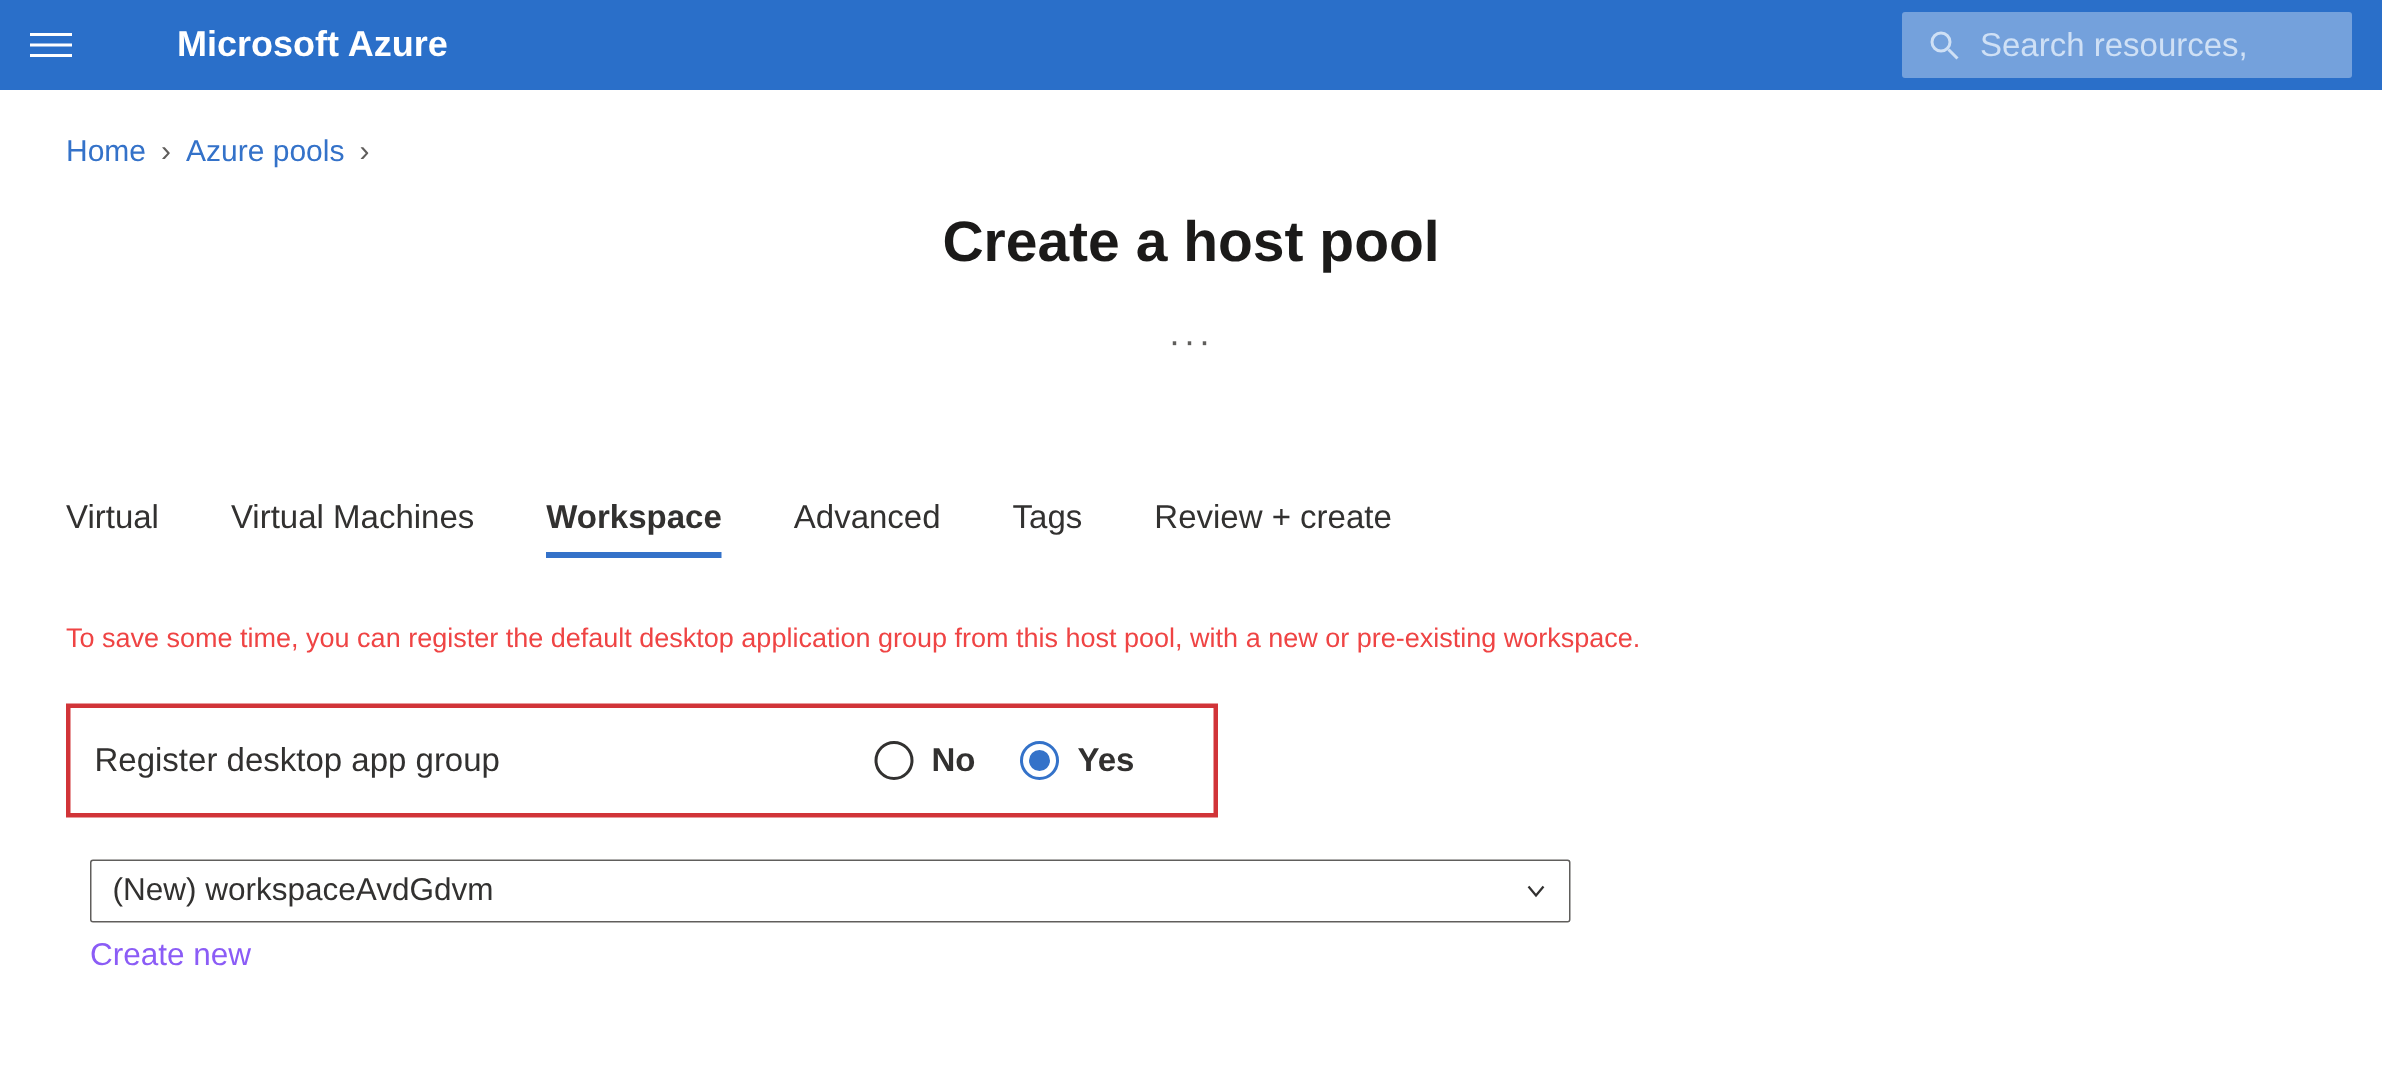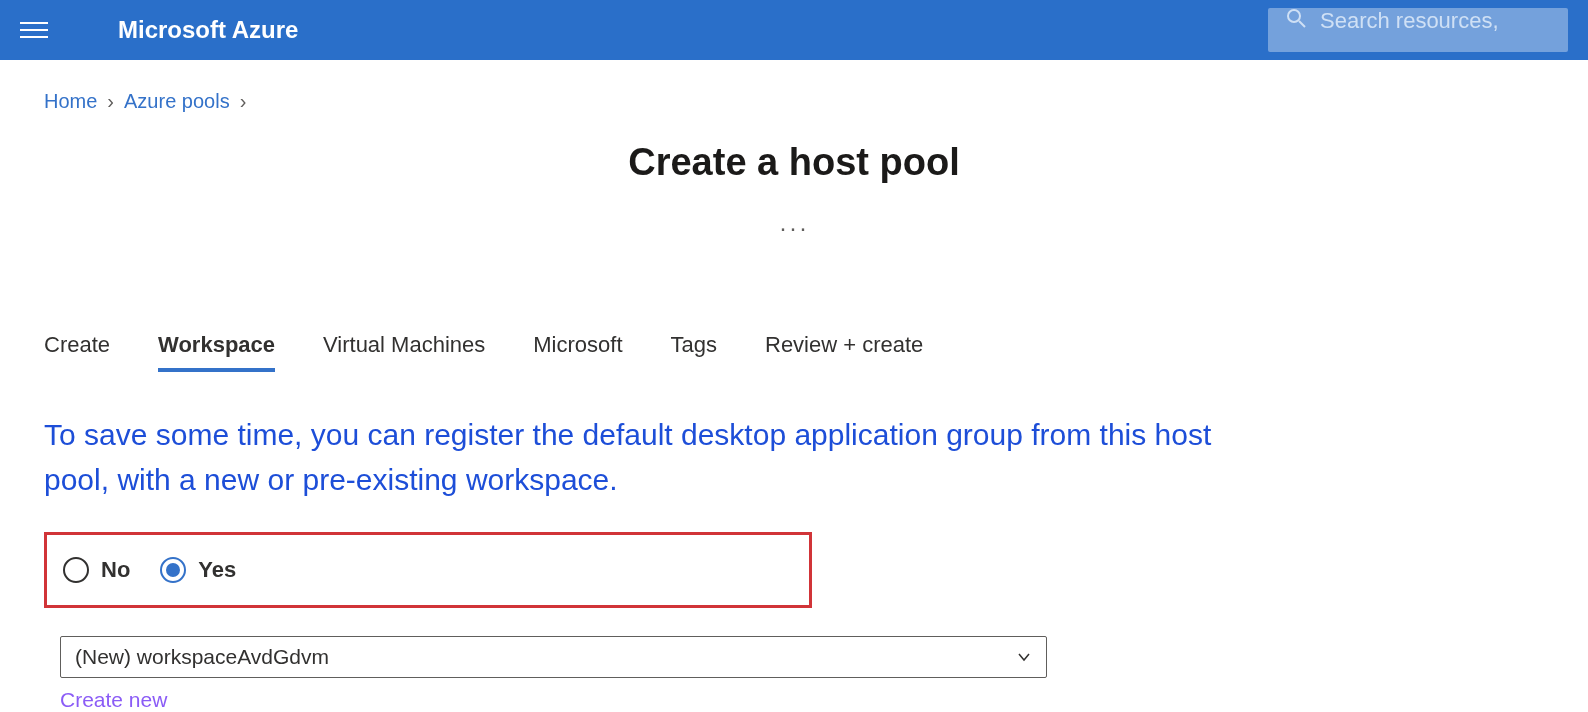--- a/index.html
+++ b/index.html
@@ -39,20 +39,21 @@
     .brand {
       font-size: 24px;
       font-weight: 600;
       color: #ffffff;
     }
     .search-box {
       margin-left: auto;
       background: rgba(255,255,255,0.35);
       height: 44px;
       display: flex;
+      align-items: center;
       padding: 0 18px;
       min-width: 300px;
       border-radius: 2px;
     }
     .search-icon {
       width: 20px;
       height: 20px;
       margin-right: 14px;
     }
     .search-icon svg {
@@ -109,22 +110,22 @@
       color: #323130;
       padding-bottom: 10px;
       cursor: pointer;
       border-bottom: 4px solid transparent;
     }
     .tab.active {
       font-weight: 600;
       border-bottom-color: #3472c9;
     }
     .description {
-      font-size: 30px;
-      color: #1d4ed8;
+      font-size: 18px;
+      color: #ef4444;
       line-height: 1.5;
       max-width: 1180px;
       margin-bottom: 30px;
     }
     .highlight-box {
       border: 3px solid #d13438;
       padding: 22px 16px;
       display: flex;
       align-items: center;
       max-width: 768px;
@@ -253,32 +254,33 @@
     <span class="breadcrumb-link">Azure pools</span>
     <span class="breadcrumb-sep">›</span>
   </div>
 
   <div class="page-title-row">
     <h1 class="page-title">Create a host pool</h1>
     <span class="ellipsis">···</span>
   </div>
 
   <div class="tabs">
-    <div class="tab">Create</div>
+    <div class="tab">Virtual</div>
+    <div class="tab">Virtual Machines</div>
     <div class="tab active">Workspace</div>
-    <div class="tab">Virtual Machines</div>
-    <div class="tab">Microsoft</div>
+    <div class="tab">Advanced</div>
     <div class="tab">Tags</div>
     <div class="tab">Review + create</div>
   </div>
 
   <p class="description">To save some time, you can register the default desktop application group from this host pool, with a new or pre-existing workspace.</p>
 
   <div class="highlight-box">
     <div class="form-row">
+      <div class="form-label">Register desktop app group</div>
       <div class="radio-group">
         <div class="radio-option">
           <div class="radio-circle"></div>
           <span class="radio-label">No</span>
         </div>
         <div class="radio-option">
           <div class="radio-circle selected">
             <div class="radio-dot"></div>
           </div>
           <span class="radio-label">Yes</span>

